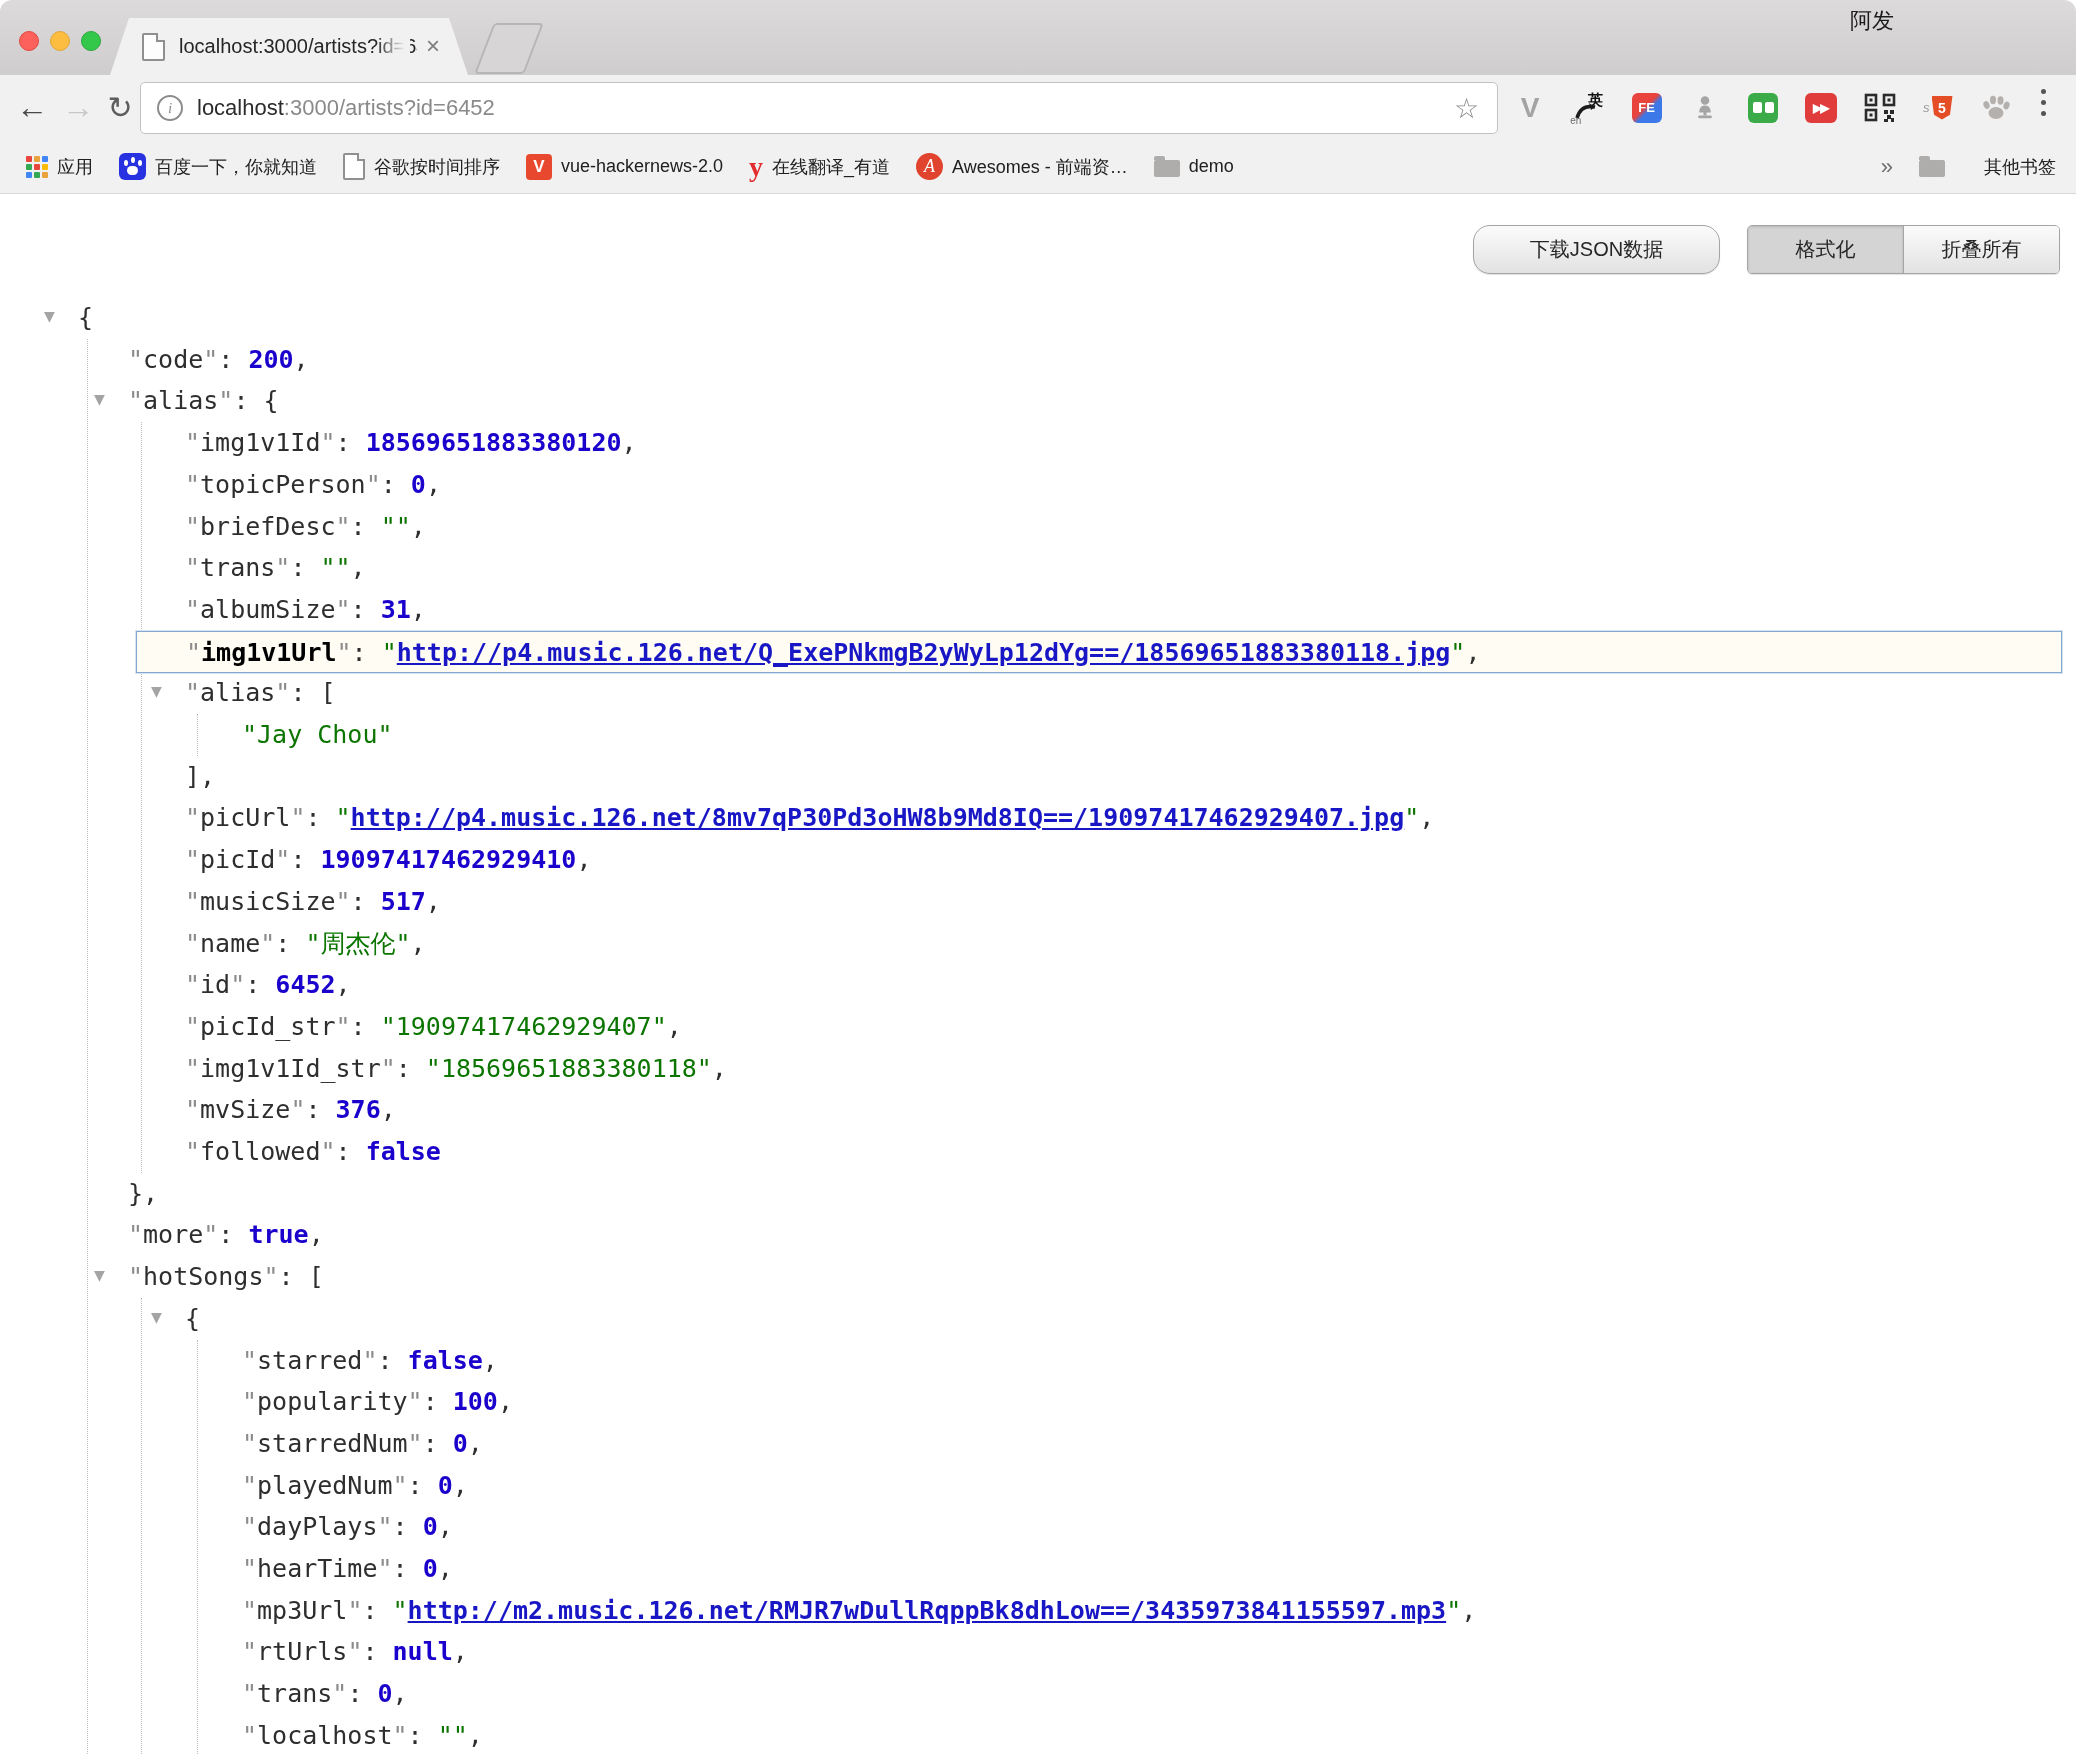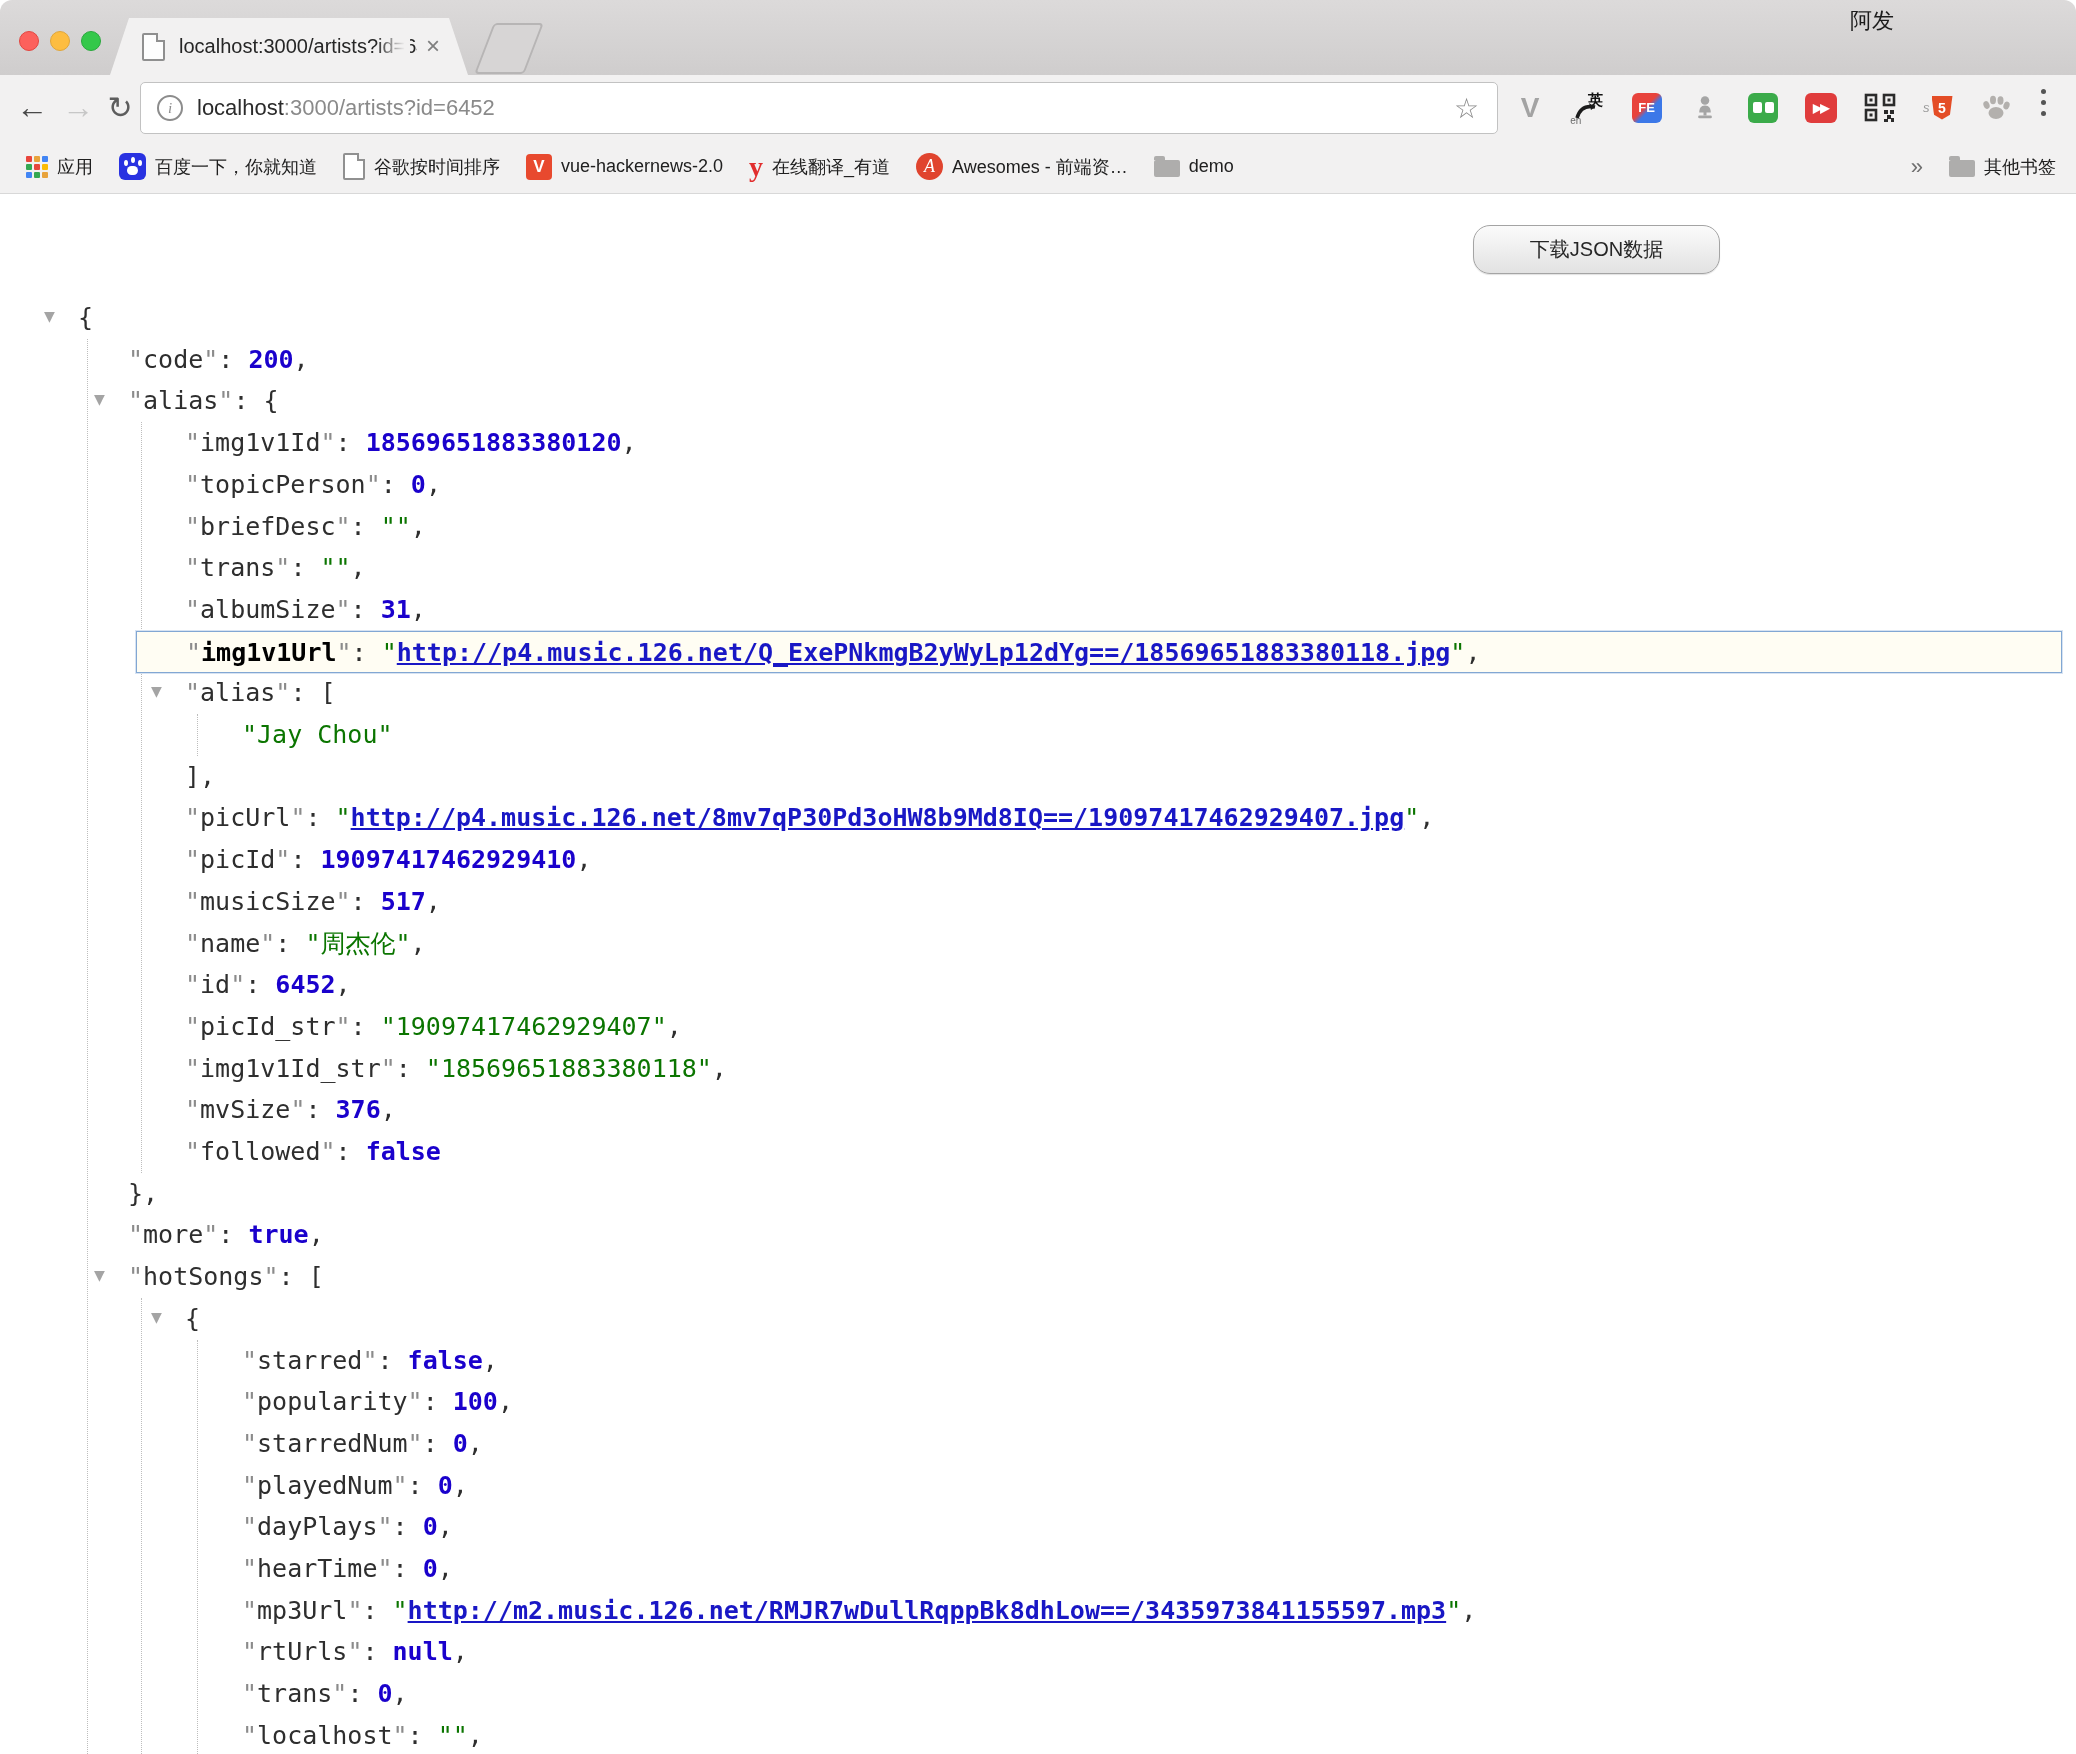--- a/index.html
+++ b/index.html
@@ -254,29 +254,33 @@
         <span class="ic-acircle">A</span>
         <span class="bm-label">Awesomes - 前端资…</span>
       </span>
       <span class="bm">
         <span class="ic-folder"></span>
         <span class="bm-label">demo</span>
       </span>
     </span>
   <span class="bm-right">
     <span class="chev">»</span>
-    <span class="bm" style="margin-left:0;">
+    <span class="bm" style="margin-left:0;gap:30px;">
       <span class="ic-folder"></span>
       <span class="bm-label">其他书签</span>
     </span>
   </span>
 </div>
 
 <div class="content">
   <div class="btn btn-download">下载JSON数据</div>
+  <div class="seg">
+    <div class="seg-btn active">格式化</div>
+    <div class="seg-btn idle">折叠所有</div>
+  </div>
 </div>
 
 <div class="json-layer" id="json-layer">
     <div class="guide" style="left: 87px; top: 338.7px; height: 1415.3px;"></div>
     <div class="guide" style="left: 141px; top: 422.1px; height: 750.9px;"></div>
     <div class="guide" style="left: 197px; top: 714px; height: 42px;"></div>
     <div class="guide" style="left: 141px; top: 1297.8px; height: 456.2px;"></div>
     <div class="guide" style="left: 197px; top: 1339.5px; height: 414.5px;"></div>
     <div class="jrow" style="top: 297px; padding-left: 78px;"><span class="tri" style="left:44px">▼</span><span class="br">{</span></div>
     <div class="jrow" style="top: 338.7px; padding-left: 128px;"><span class="q">"</span><span class="k">code</span><span class="q">"</span><span class="pn">: </span><span class="num">200</span><span class="pn">,</span></div>

